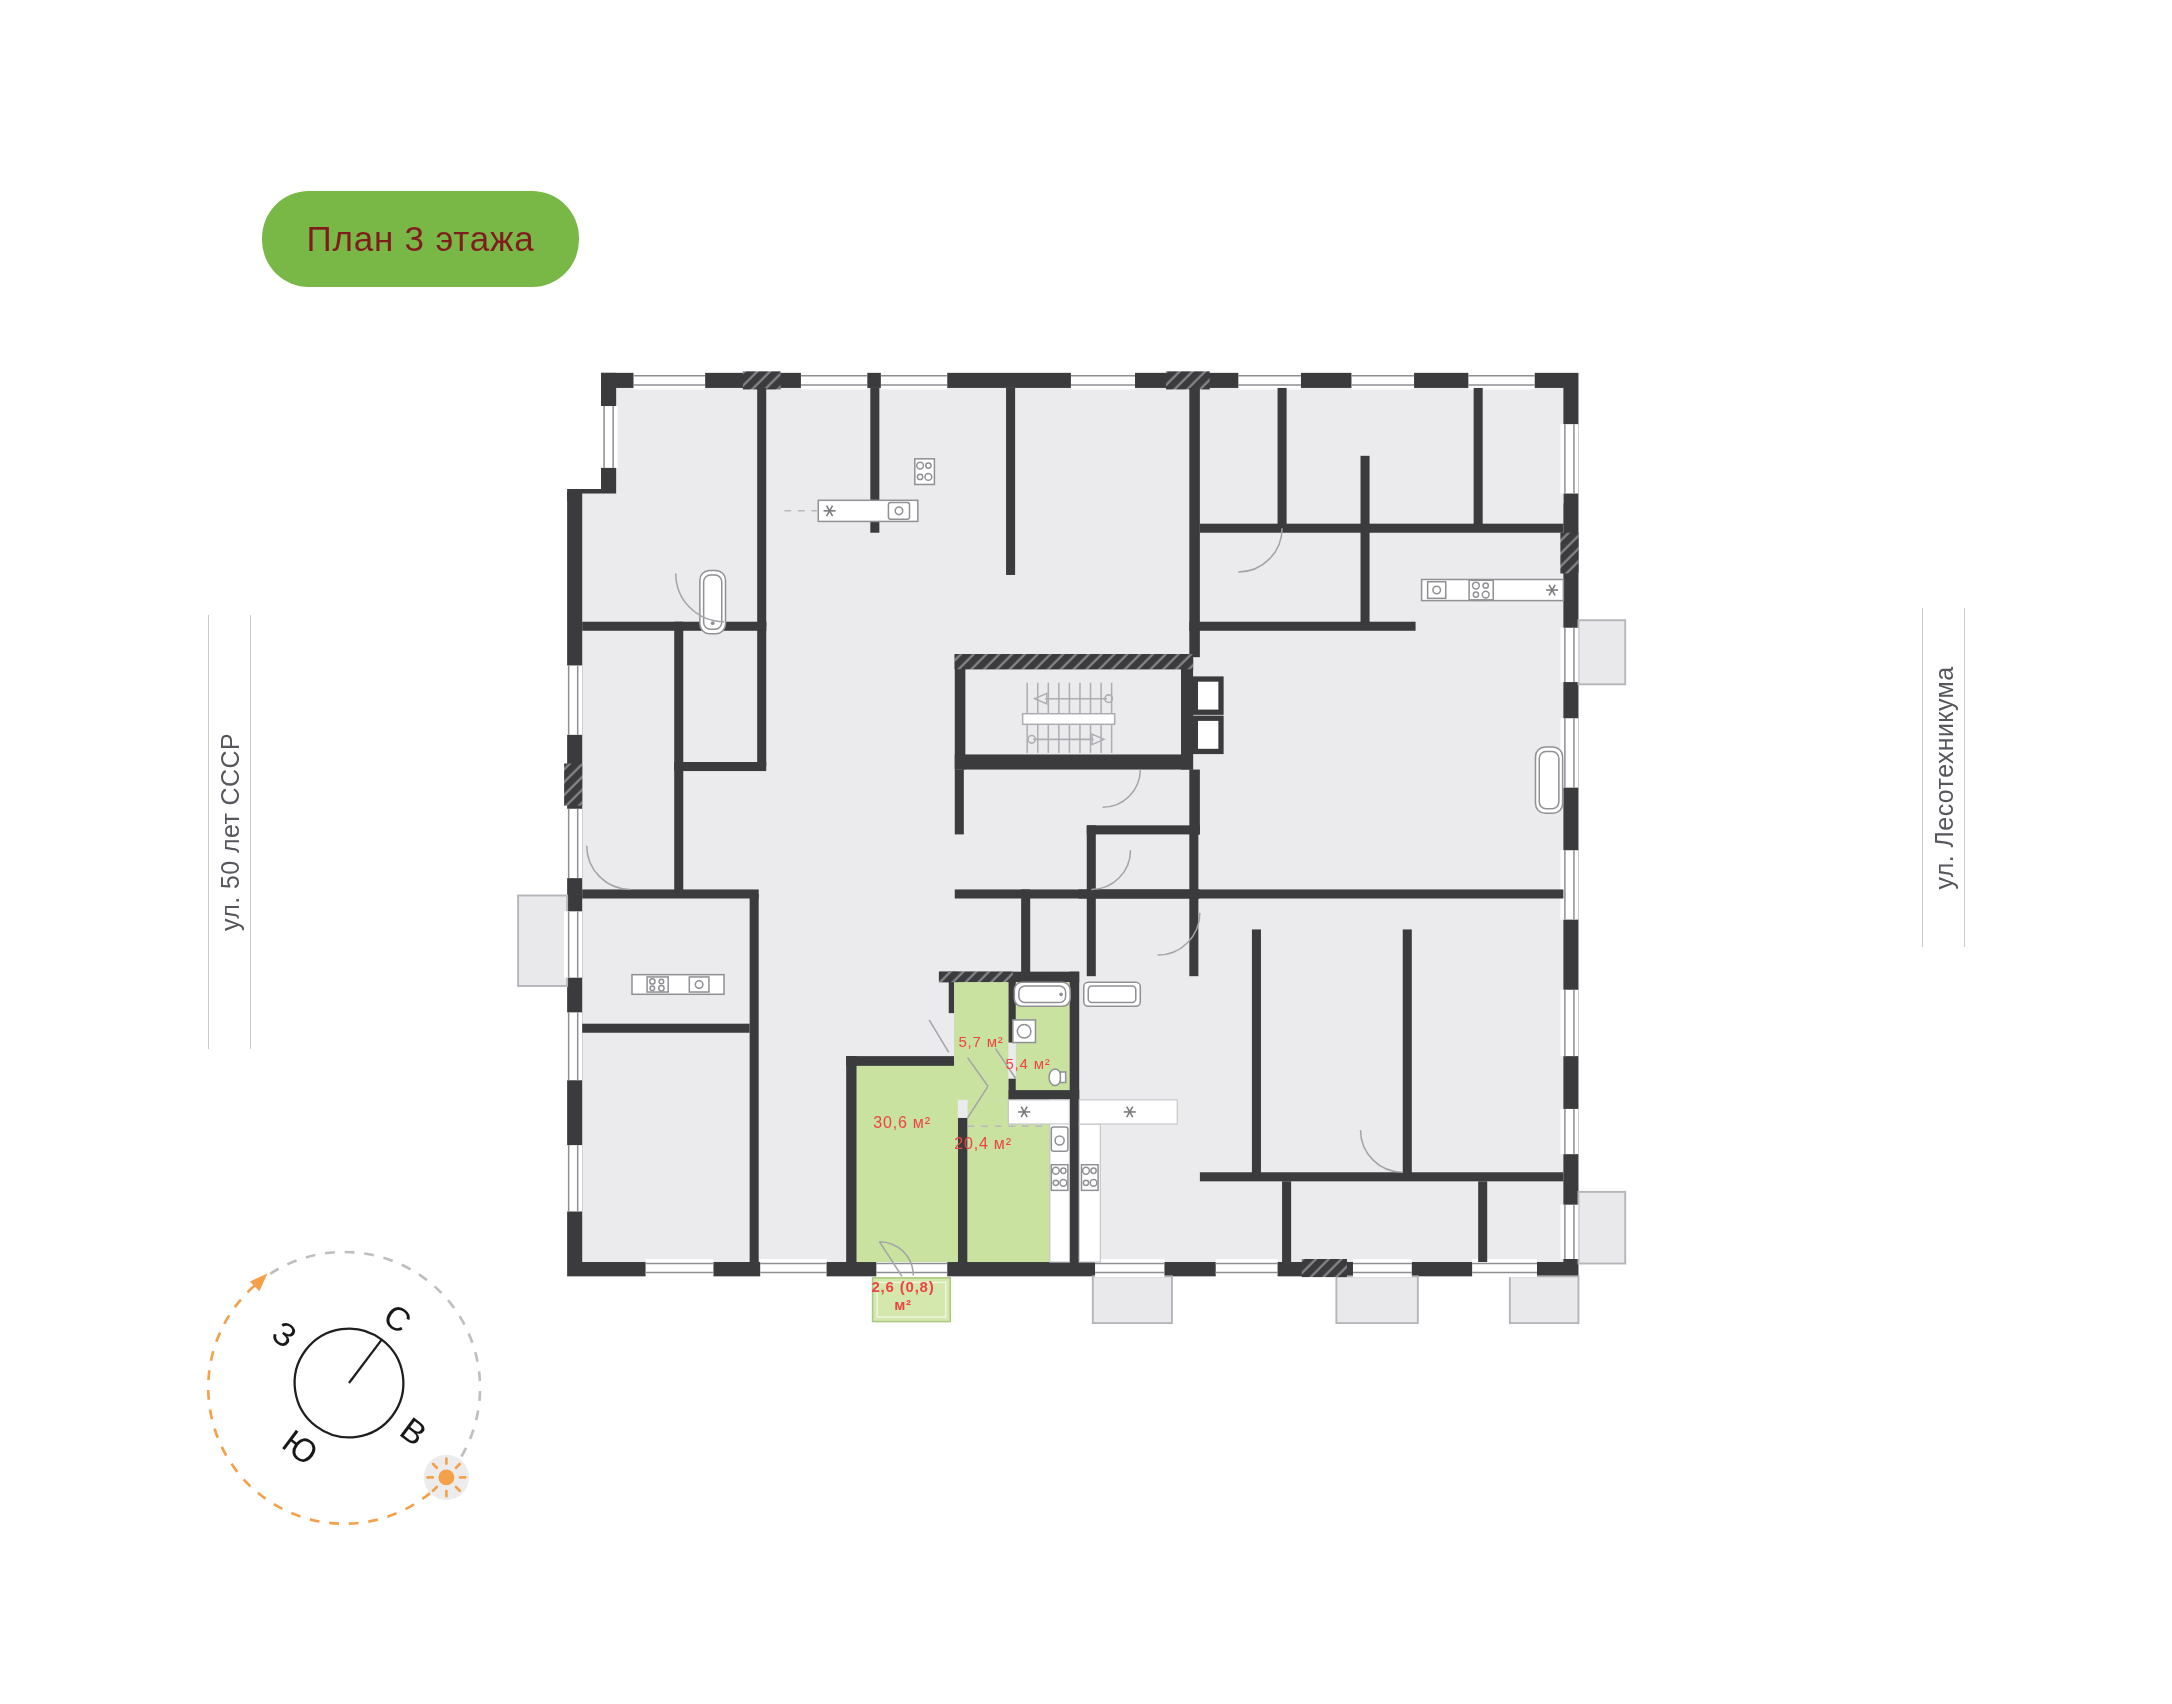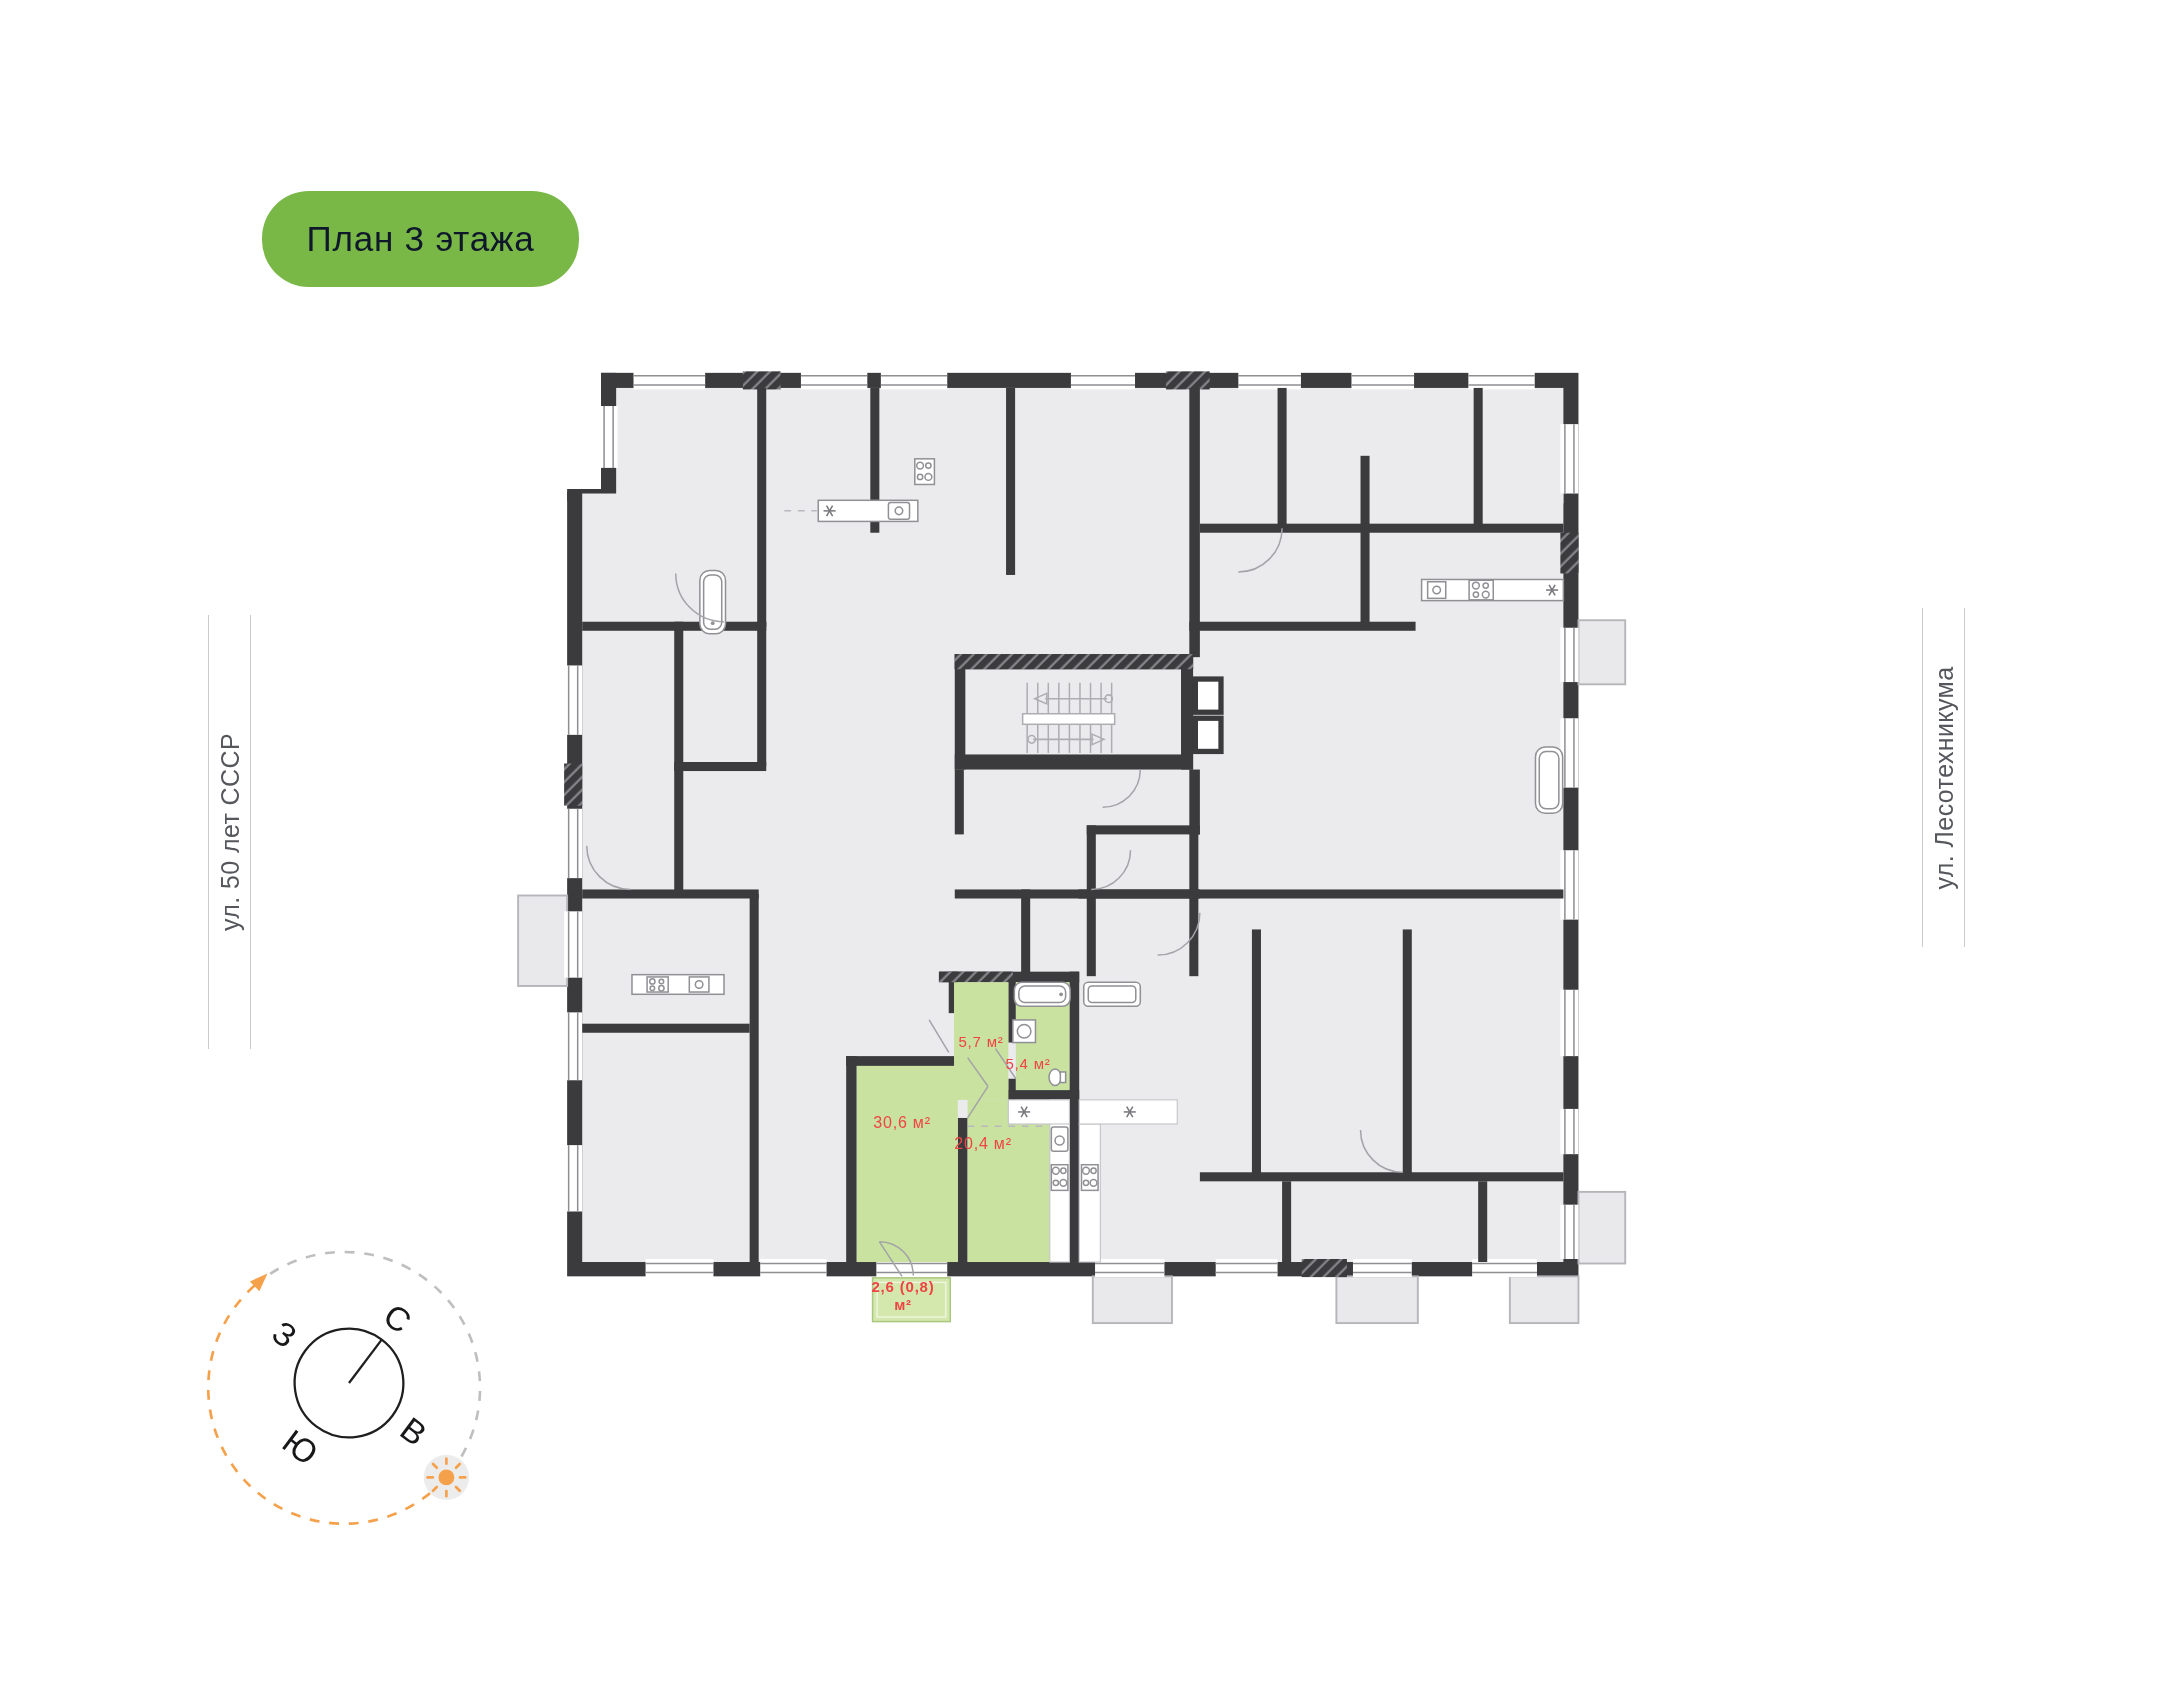--- a/index.html
+++ b/index.html
@@ -1,20 +1,20 @@
 <!DOCTYPE html>
 <html style="font-size:12px"><head>
 <meta charset="utf-8">
 <style>
   html,body{margin:0;padding:0;background:#fff;}
   .page{position:relative;width:2172px;height:1705px;background:#fff;overflow:hidden;
         font-family:"Liberation Sans",sans-serif;}
   .badge{position:absolute;left:262px;top:191px;width:317px;height:96px;border-radius:47px;
          display:flex;align-items:center;justify-content:center;
-         color:#0f172a;font-size:35px;font-weight:500;letter-spacing:0.8px;}
+         color:#7f1d1d;font-size:35px;font-weight:500;letter-spacing:0.8px;}
   .street-h{position:absolute;display:flex;align-items:center;justify-content:center;
             border-top:1.1px solid #CBCBCE;border-bottom:1.1px solid #CBCBCE;
             color:#55575C;font-size:25px;letter-spacing:0.4px;}
   .street-v{position:absolute;border-left:1.1px solid #CBCBCE;border-right:1.1px solid #CBCBCE;}
   .street-v .vtxt{position:absolute;left:50%;top:50%;transform:translate(-50%,-50%) rotate(-90deg);
             white-space:nowrap;color:#55575C;font-size:25px;letter-spacing:0.4px;}
   .plan-svg{position:absolute;left:0;top:0;}
   .area-label{position:absolute;transform:translate(-50%,-50%);color:#ef4444;
               font-size:16px;letter-spacing:0.8px;white-space:nowrap;text-align:center;line-height:1.2;}
   .area-label.small{font-size:15px;font-weight:bold;}

